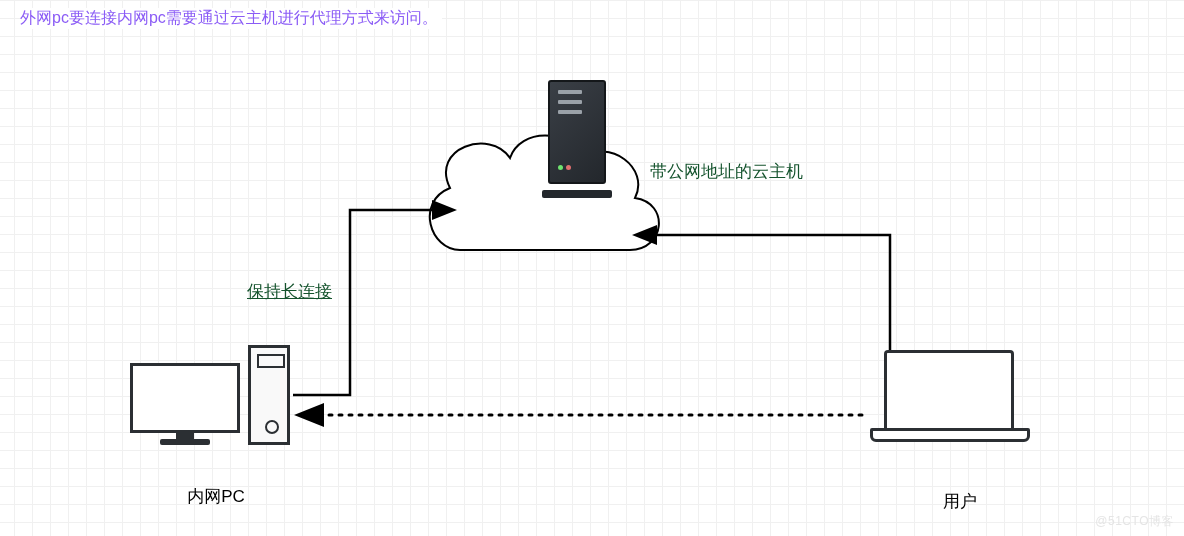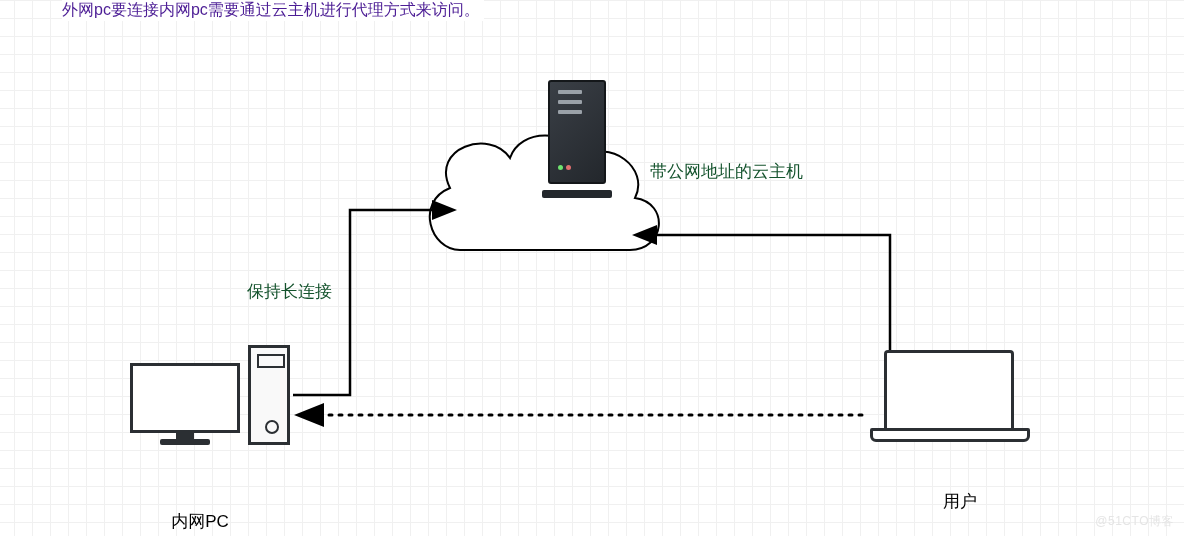--- a/index.html
+++ b/index.html
@@ -13,26 +13,25 @@
     background-color: #fff;
     background-image:
       linear-gradient(#f0f0f0 1px, transparent 1px),
       linear-gradient(90deg, #f0f0f0 1px, transparent 1px);
     background-size: 18px 18px;
     background-position: 14px 0px;
   }
   #caption {
     position: absolute;
     left: 20px;
-    top: 0;
+    top: 8px;
     font-size: 16px;
-    color: #4c1d95;
+    color: #8b5cf6;
     background: #fff;
     padding-right: 4px;
-    margin-left: 42px;
   }
   .label {
     position: absolute;
     font-size: 17px;
     color: #14532d;
   }
   svg.canvas {
     position: absolute;
     left: 0; top: 0;
     width: 1184px;
@@ -164,29 +163,29 @@
     <div class="slot s1"></div>
     <div class="slot s2"></div>
     <div class="slot s3"></div>
     <div class="leds"><span class="led"></span><span class="led off"></span></div>
   </div>
   <div class="base"></div>
 </div>
 
 <div class="label" style="left:650px; top:160px;">带公网地址的云主机</div>
 
-<div class="label" style="left:247px; top:280px;">保持长连接</div>
+<div class="label" style="left:247px; top:280px;text-decoration:underline;">保持长连接</div>
 
 <div class="pc">
   <div class="monitor"></div>
   <div class="stand"></div>
   <div class="standbase"></div>
   <div class="tower"></div>
 </div>
-<div class="node-label" style="left:160px; top:510px; width:80px;">内网PC</div>
+<div class="node-label" style="left:160px; top:485px; width:80px;padding-left:16px;">内网PC</div>
 
 <div class="laptop">
   <div class="screen"></div>
   <div class="deck"></div>
 </div>
 <div class="node-label" style="left:930px; top:490px; width:60px;font-family:Liberation Serif, serif;">用户</div>
 
 <div id="watermark">@51CTO博客</div>
 
 </body></html>

